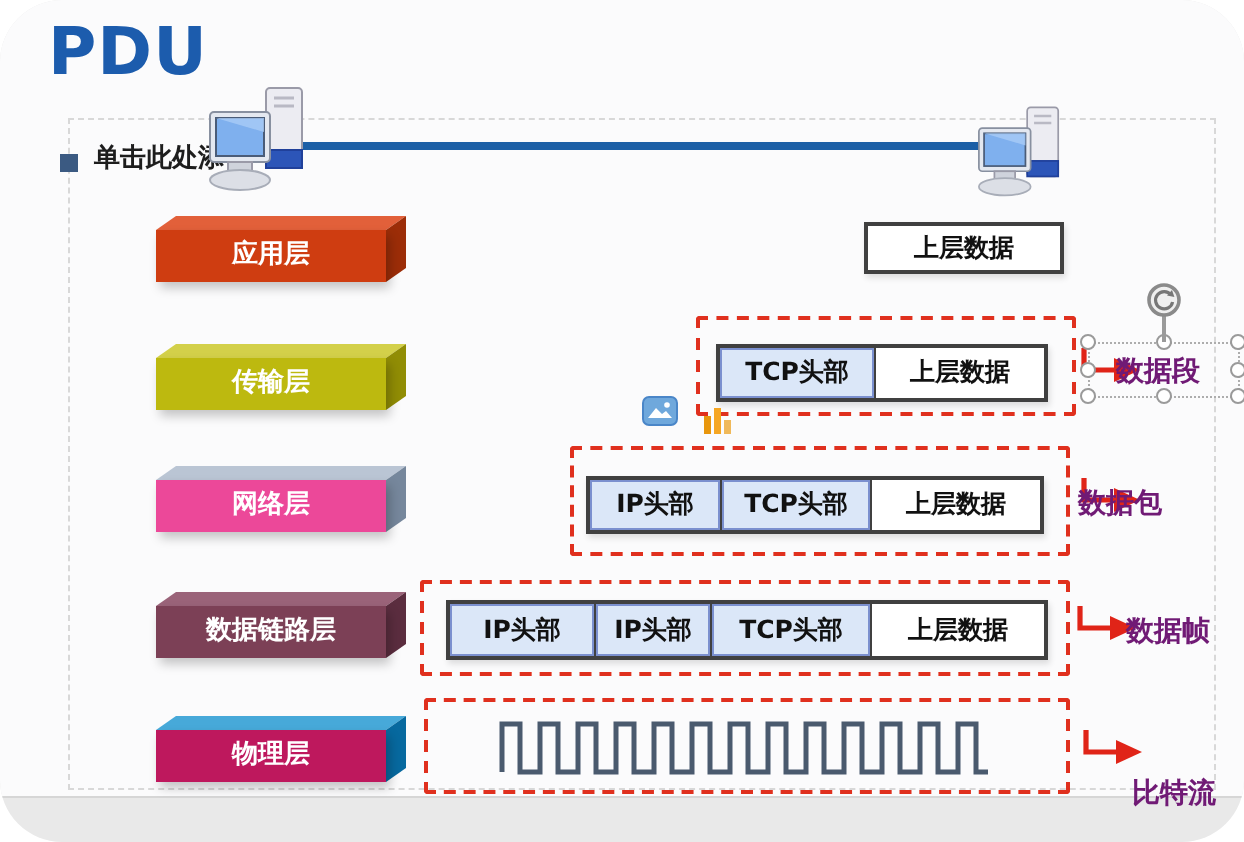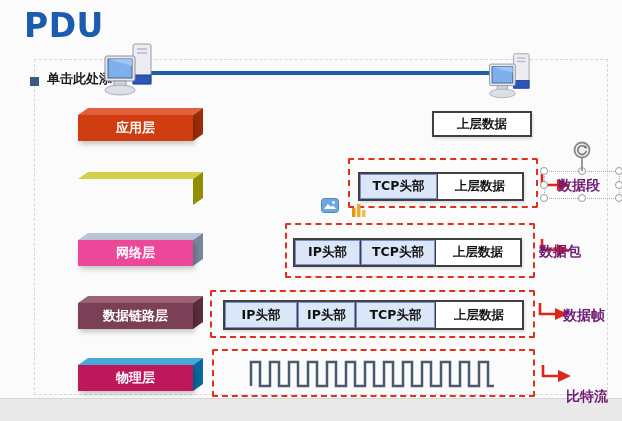--- a/index.html
+++ b/index.html
@@ -1,17 +1,17 @@
 <!DOCTYPE html>
 <html><head>
 <meta charset="utf-8">
 <style>
   * { margin:0; padding:0; box-sizing:border-box; }
   body { font-family:"DejaVu Sans","Liberation Sans",sans-serif; }
-  #stage { position:relative; width:622px; height:421px; background:#e9e9e9; overflow:hidden; }
+  #stage { position:relative; width:622px; height:421px; background:#e9e9e9; overflow:hidden;border-radius:31px; }
   .slide { position:absolute; left:0; top:0; width:622px; height:399px; background:#fbfbfc; border-bottom:1px solid #d6d6d6; }
   .title { position:absolute; left:24px; top:6px; font-size:33px; font-weight:800; color:#1c5cad; letter-spacing:0.5px; }
   .ph-border { position:absolute; left:34px; top:59px; width:574px; height:336px; border:1px dashed #d8d8d8; }
   .bullet-sq { position:absolute; left:30px; top:77px; width:9px; height:9px; background:#3b5a82; }
   .bullet-text { position:absolute; left:47px; top:70px; font-size:13px; font-weight:bold; color:#1d1d1d; }
   .net-line { position:absolute; left:150px; top:71px; width:345px; height:4px; background:#1c5fa6; }
   .computer { position:absolute; }
 
   
   .layer { position:absolute; left:78px; width:126px; height:30px; }
@@ -79,20 +79,21 @@
   </svg>
 
   <div class="layer l1" style="top:108px">
     <div class="top"></div>
       <div class="side"></div>
     <div class="front">应用层</div>
   </div>
   <div class="layer l2" style="top:172px">
     <div class="top"></div>
       <div class="side"></div>
+    <div class="front">传输层</div>
   </div>
   <div class="layer l3" style="top:233px">
     <div class="top"></div>
       <div class="side"></div>
     <div class="front">网络层</div>
   </div>
   <div class="layer l4" style="top:296px">
     <div class="top"></div>
       <div class="side"></div>
     <div class="front">数据链路层</div>

